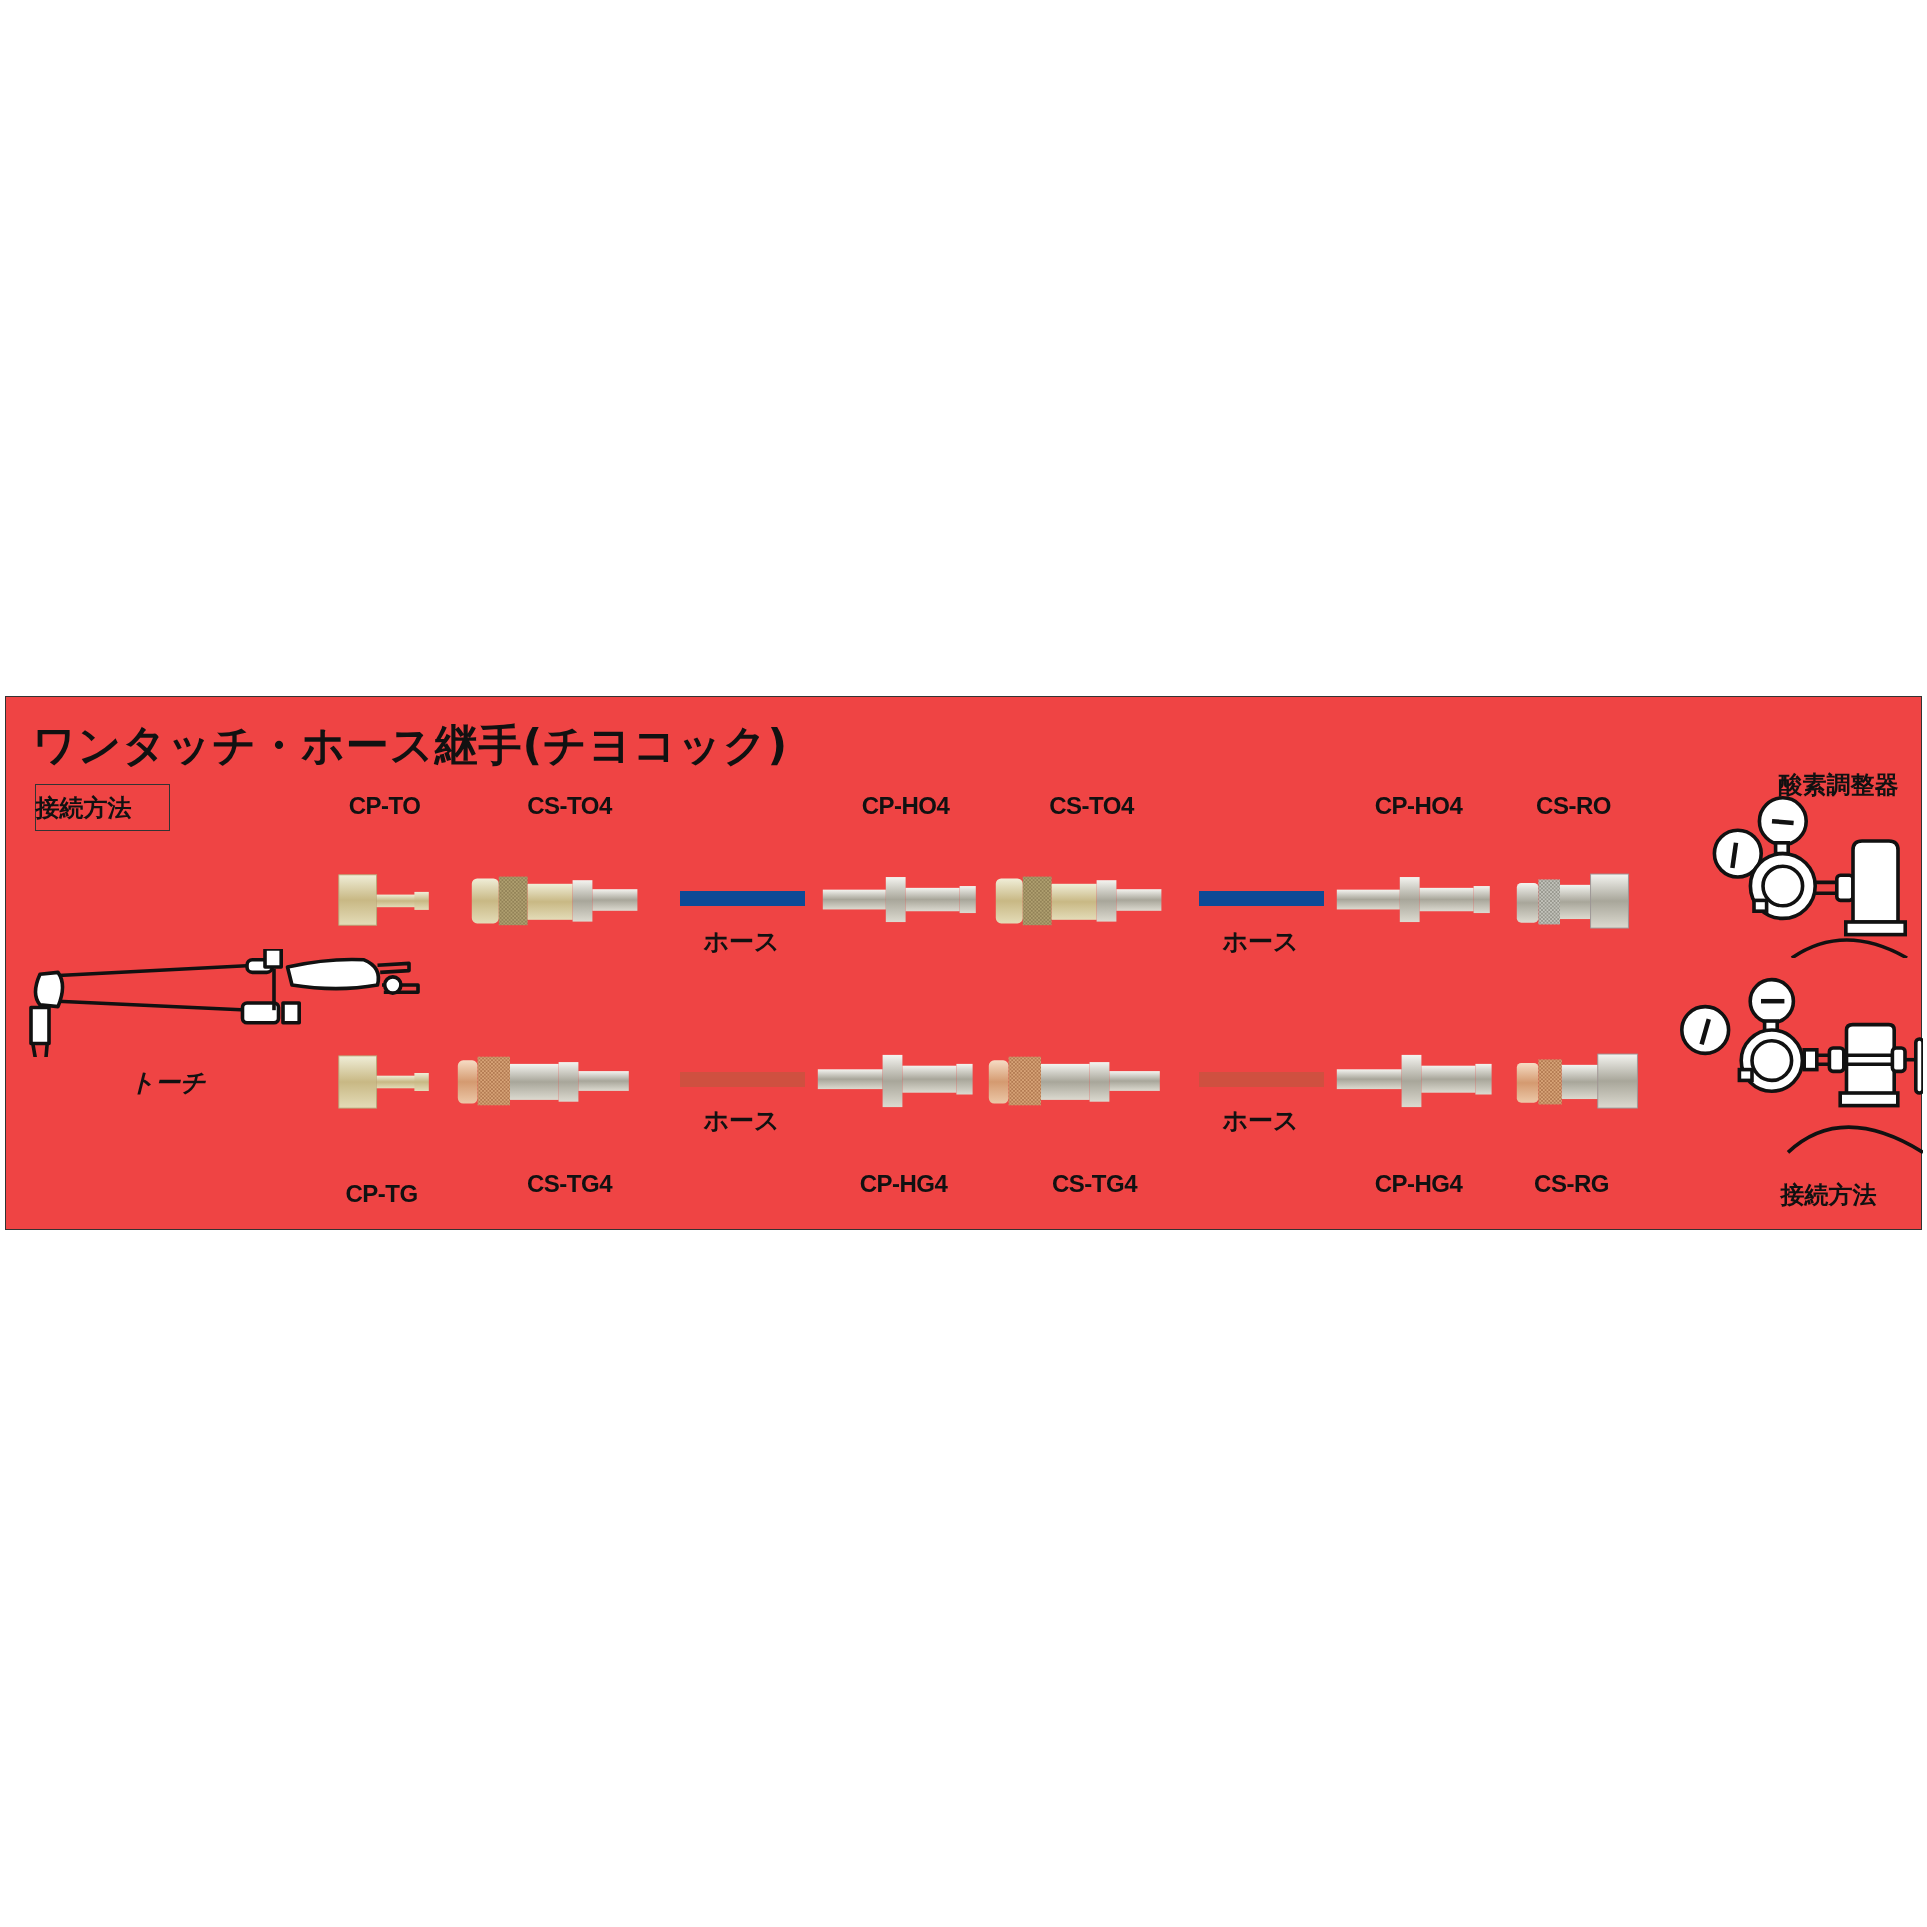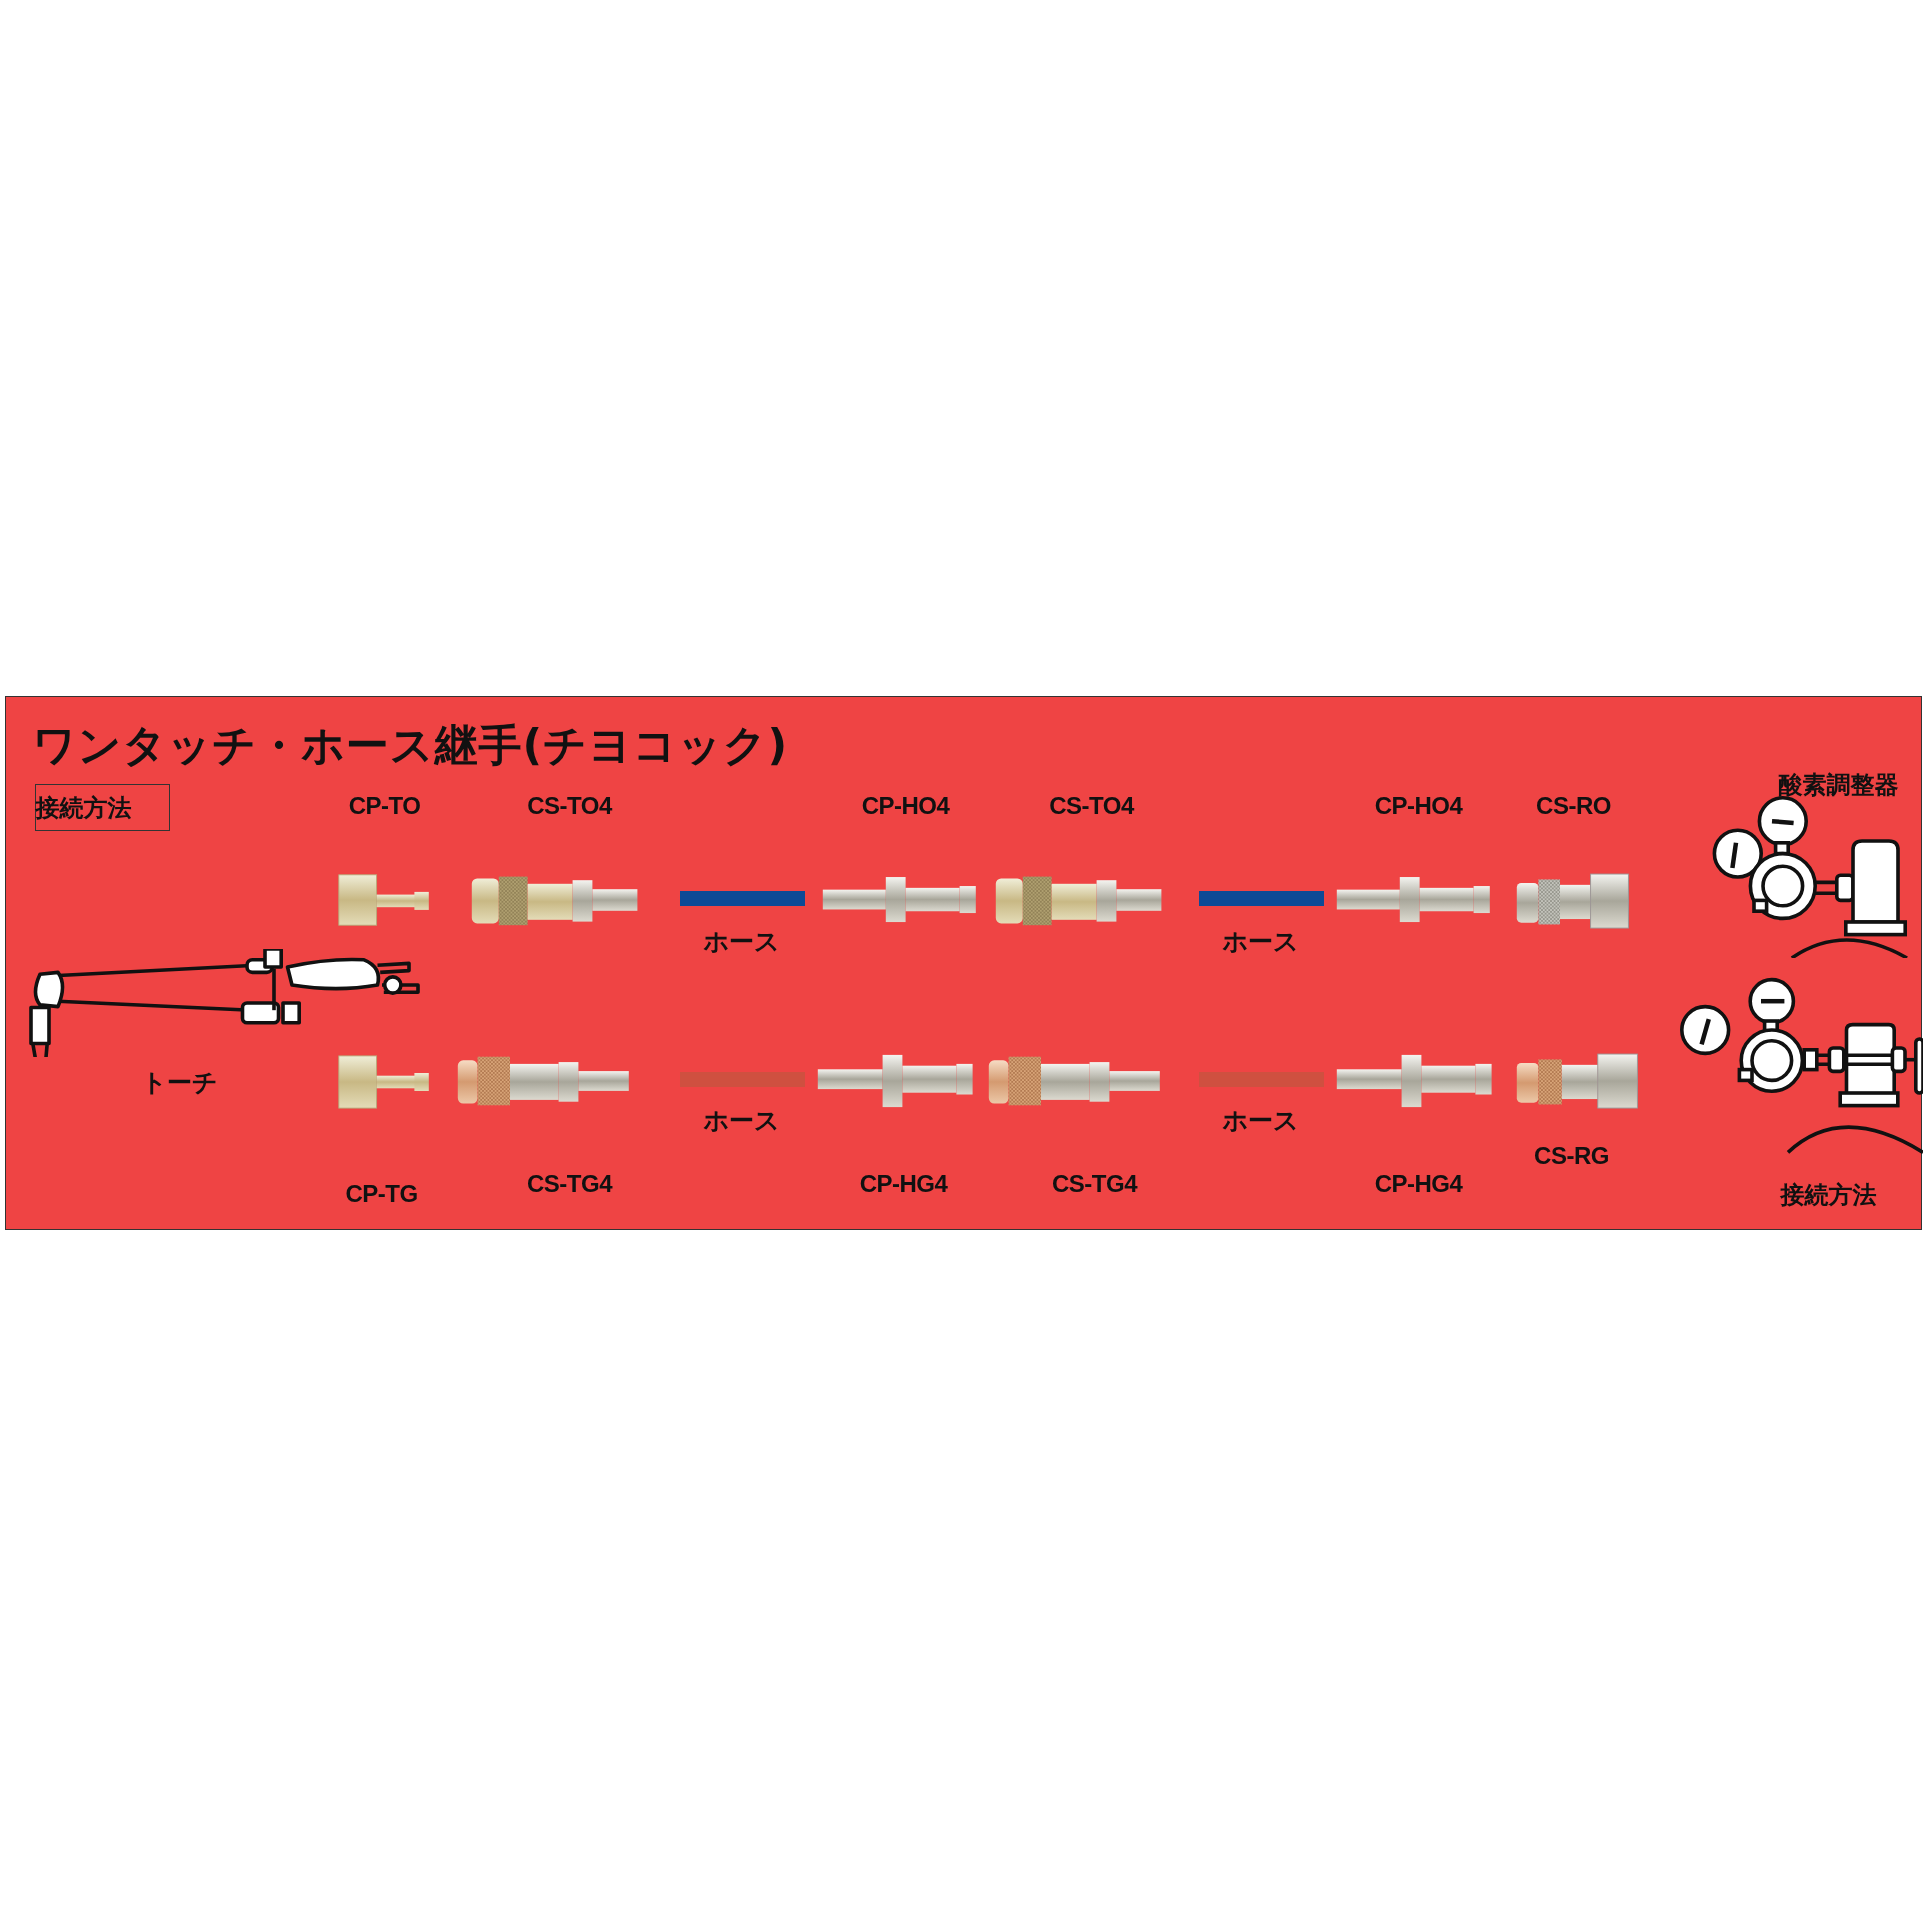--- a/index.html
+++ b/index.html
@@ -40,21 +40,21 @@
   <div class="code" style="left:900px; top:95px;">CP-HO4</div>
   <div class="code" style="left:1086px; top:95px;">CS-TO4</div>
   <div class="code" style="left:1413px; top:95px;">CP-HO4</div>
   <div class="code" style="left:1568px; top:95px;">CS-RO</div>
 
   <div class="code" style="left:376px; top:483px;">CP-TG</div>
   <div class="code" style="left:564px; top:473px;">CS-TG4</div>
   <div class="code" style="left:898px; top:473px;">CP-HG4</div>
   <div class="code" style="left:1089px; top:473px;">CS-TG4</div>
   <div class="code" style="left:1413px; top:473px;">CP-HG4</div>
-  <div class="code" style="left:1566px; top:445px;">CS-RG</div>
+  <div class="code" style="left:1566px; top:473px;">CS-RG</div>
 
   <div class="hose" style="left:674px; top:194px; background:#0d4a96;"></div>
   <div class="hose" style="left:1193px; top:194px; background:#0d4a96;"></div>
   <div class="hose" style="left:674px; top:375px; background:#cf5040;"></div>
   <div class="hose" style="left:1193px; top:375px; background:#cf5040;"></div>
 
   <div class="hose-label" style="left:736px; top:228px;">ホース</div>
   <div class="hose-label" style="left:1255px; top:228px;">ホース</div>
   <div class="hose-label" style="left:736px; top:407px;">ホース</div>
   <div class="hose-label" style="left:1255px; top:407px;">ホース</div>
@@ -68,21 +68,21 @@
       <rect x="250" y="12" width="28" height="14" rx="6" fill="#fff"></rect>
       <rect x="245" y="60" width="40" height="22" rx="5" fill="#fff"></rect>
       <rect x="270" y="0" width="18" height="20" fill="#fff"></rect>
       <path d="M280 22 L280 68"></path>
       <path d="M295 20 Q340 10 380 12 Q400 20 395 40 Q350 48 300 40 Z" fill="#fff"></path>
       <rect x="290" y="60" width="18" height="22" fill="#fff"></rect>
       <path d="M395 18 L430 16 L430 24 L398 26 M400 40 L440 40 L440 48 L402 48"></path>
       <circle cx="412" cy="40" r="9" fill="#fff"></circle>
     </svg>
   </div>
-  <div class="torch-label" style="left:136px; top:369px;">トーチ</div>
+  <div class="torch-label" style="left:124px; top:369px;font-style:italic;">トーチ</div>
 
   <div class="fit" style="left:331px; top:176px;">
     <svg width="99" height="54" viewBox="0 0 110 60">
         <defs>
           <linearGradient id="brass" x1="0" y1="0" x2="0" y2="1">
             <stop offset="0" stop-color="#f0eed8"></stop>
             <stop offset="0.5" stop-color="#c8b884"></stop>
             <stop offset="1" stop-color="#e4dcb8"></stop>
           </linearGradient>
         </defs>

